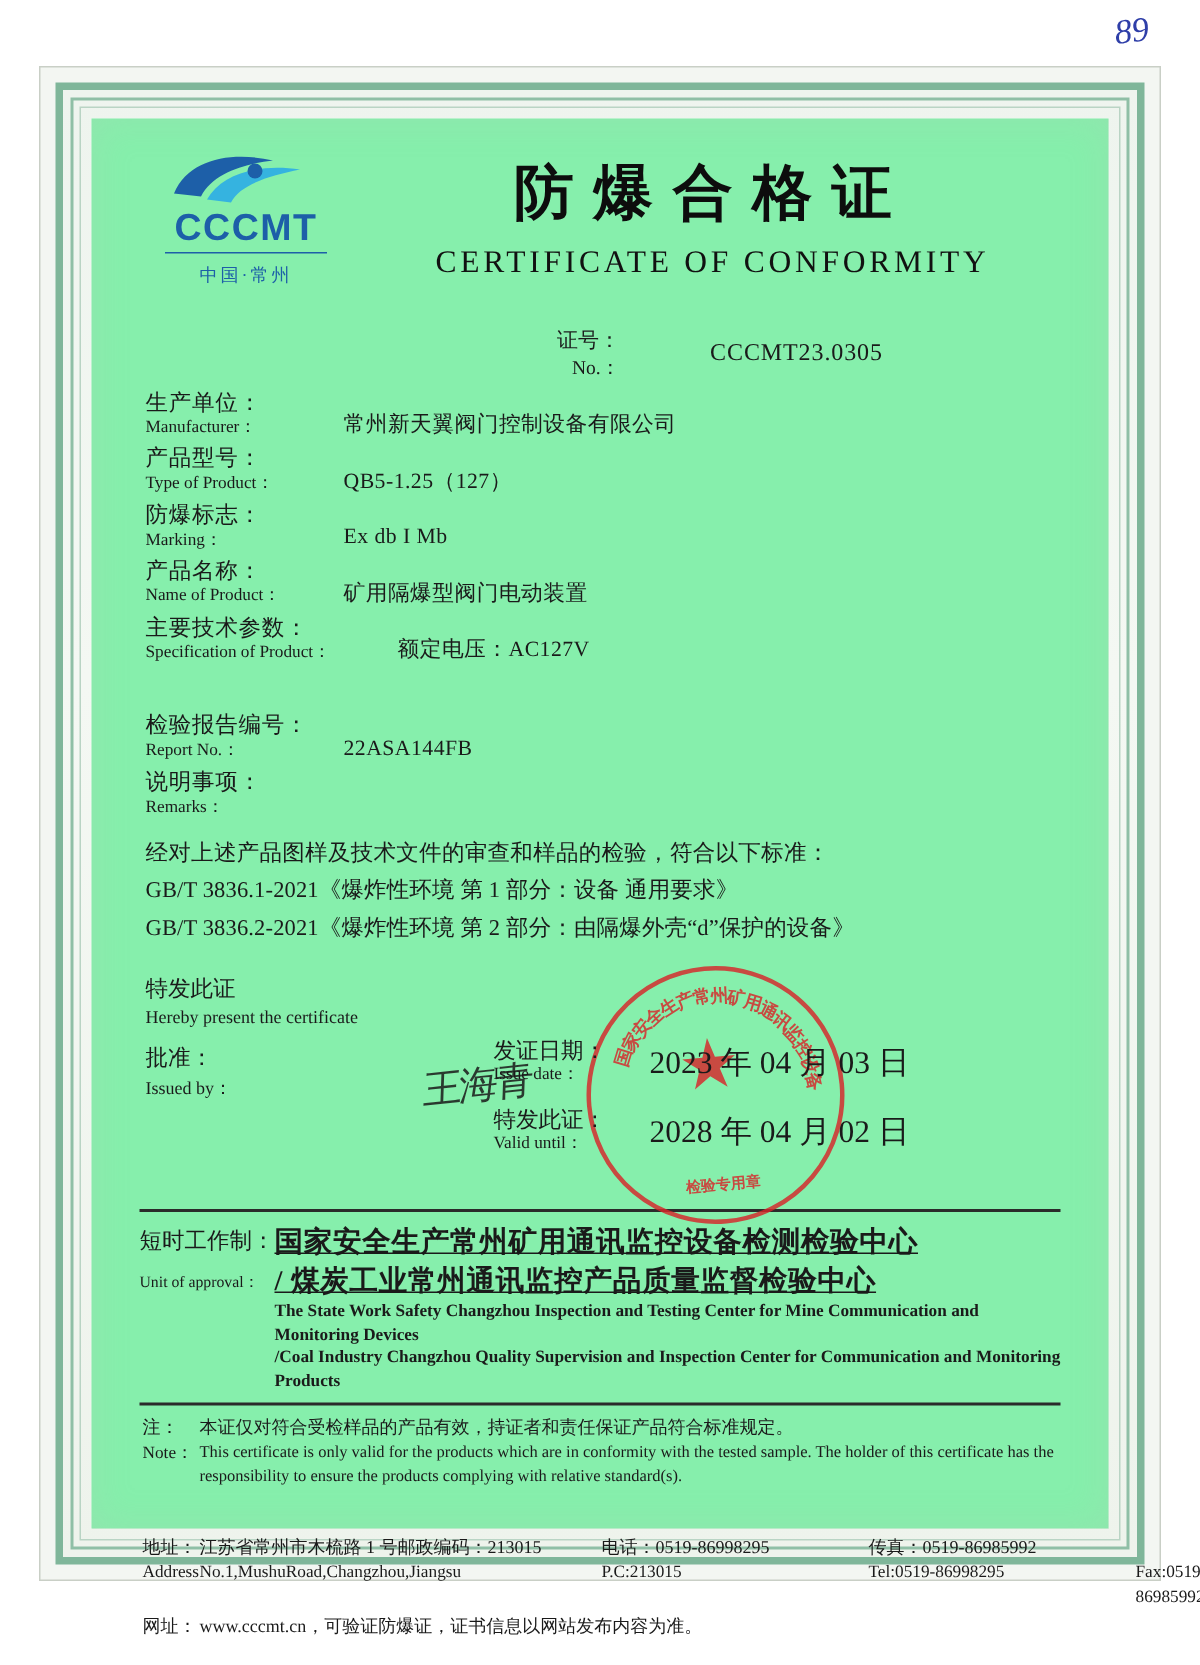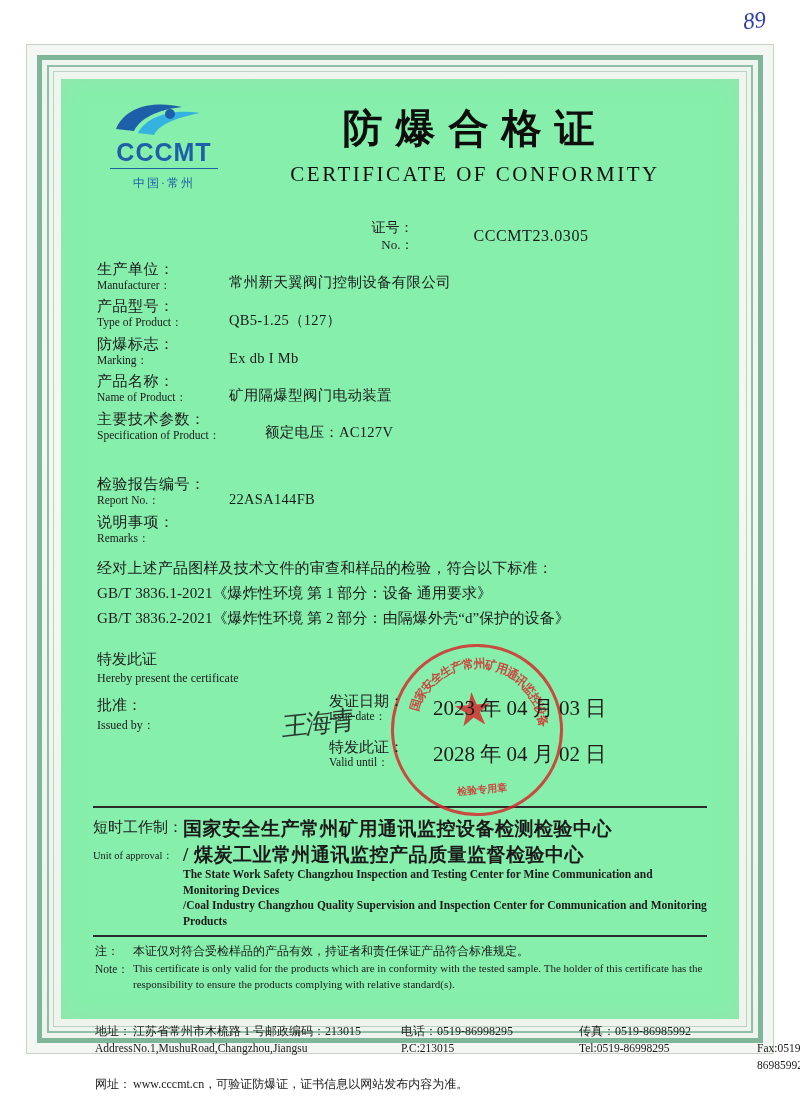--- a/index.html
+++ b/index.html
@@ -327,20 +327,21 @@
     font-size: 10.5px;
     margin-top: 13px;
     line-height: 1.2;
   }
   .approval .a-body { flex: 1; }
   .a-cn1, .a-cn2 {
     font-size: 19px;
     font-weight: bold;
     letter-spacing: .5px;
     line-height: 1.35;
+    text-decoration: underline;
   }
   .a-en1, .a-en2 {
     font-size: 11.5px;
     font-weight: bold;
     line-height: 1.35;
   }
   .divider2 {
     height: 2px;
     background: #2b2b2b;
     margin: 4px 6px 0 6px;

